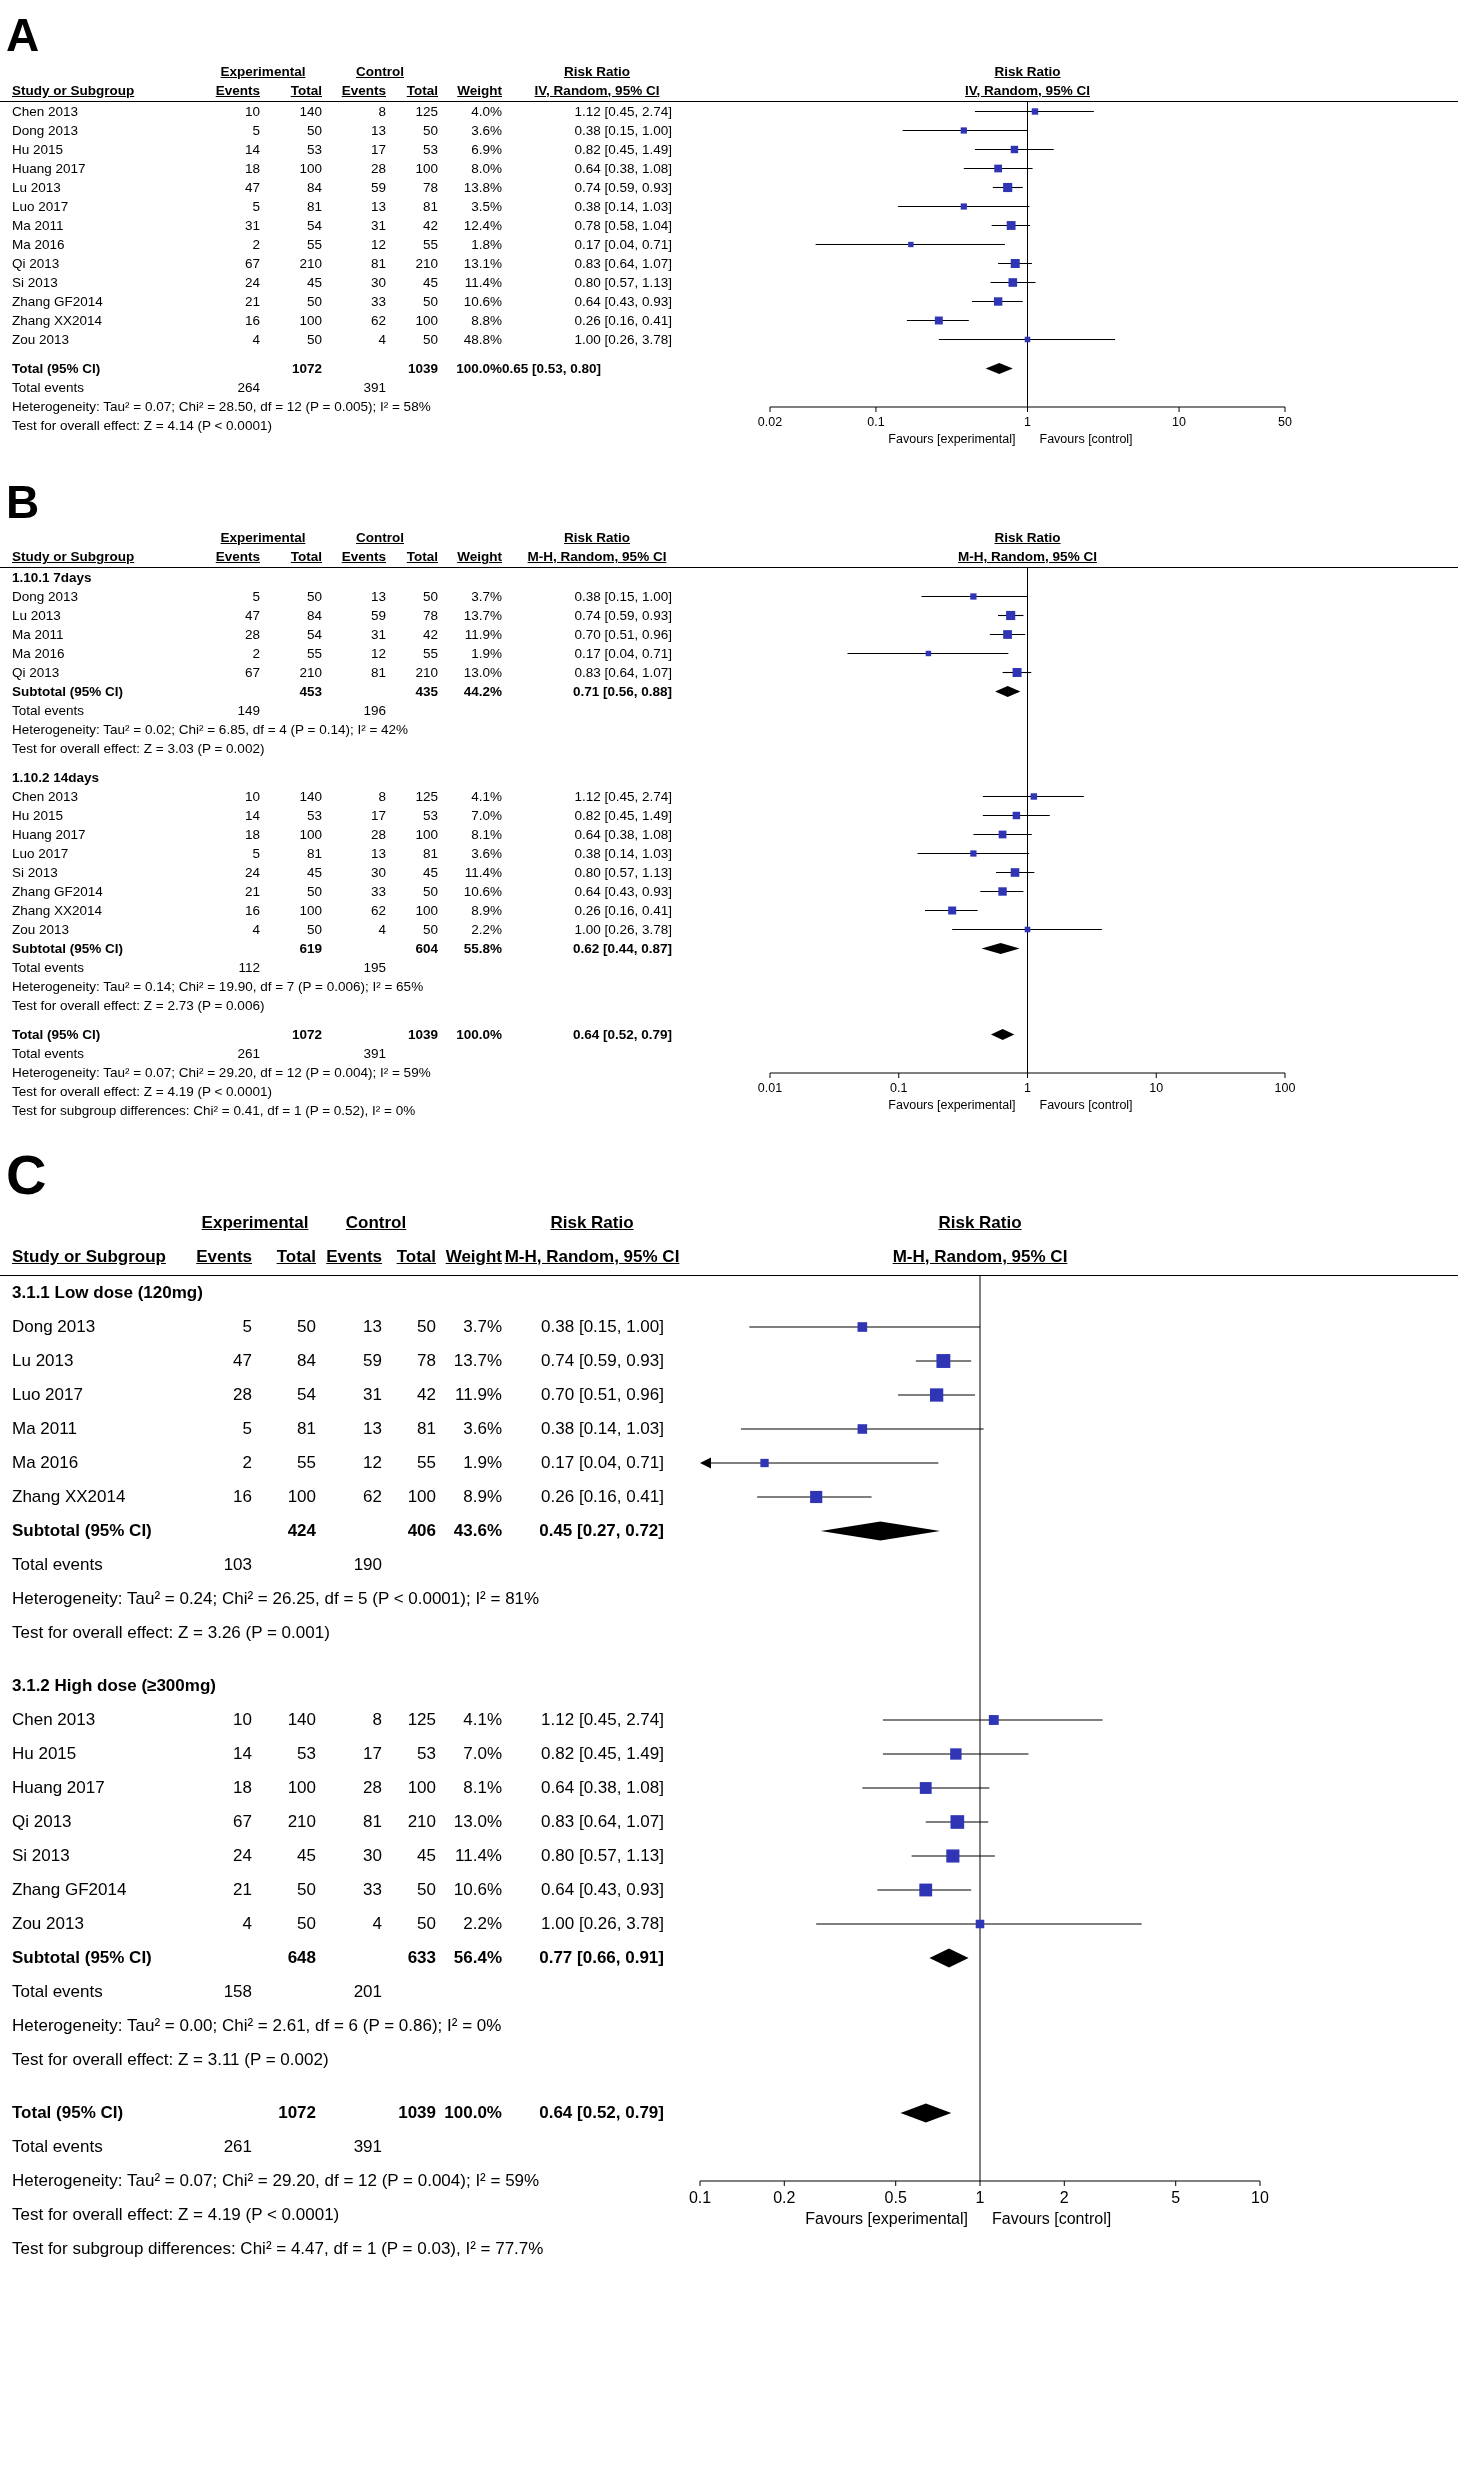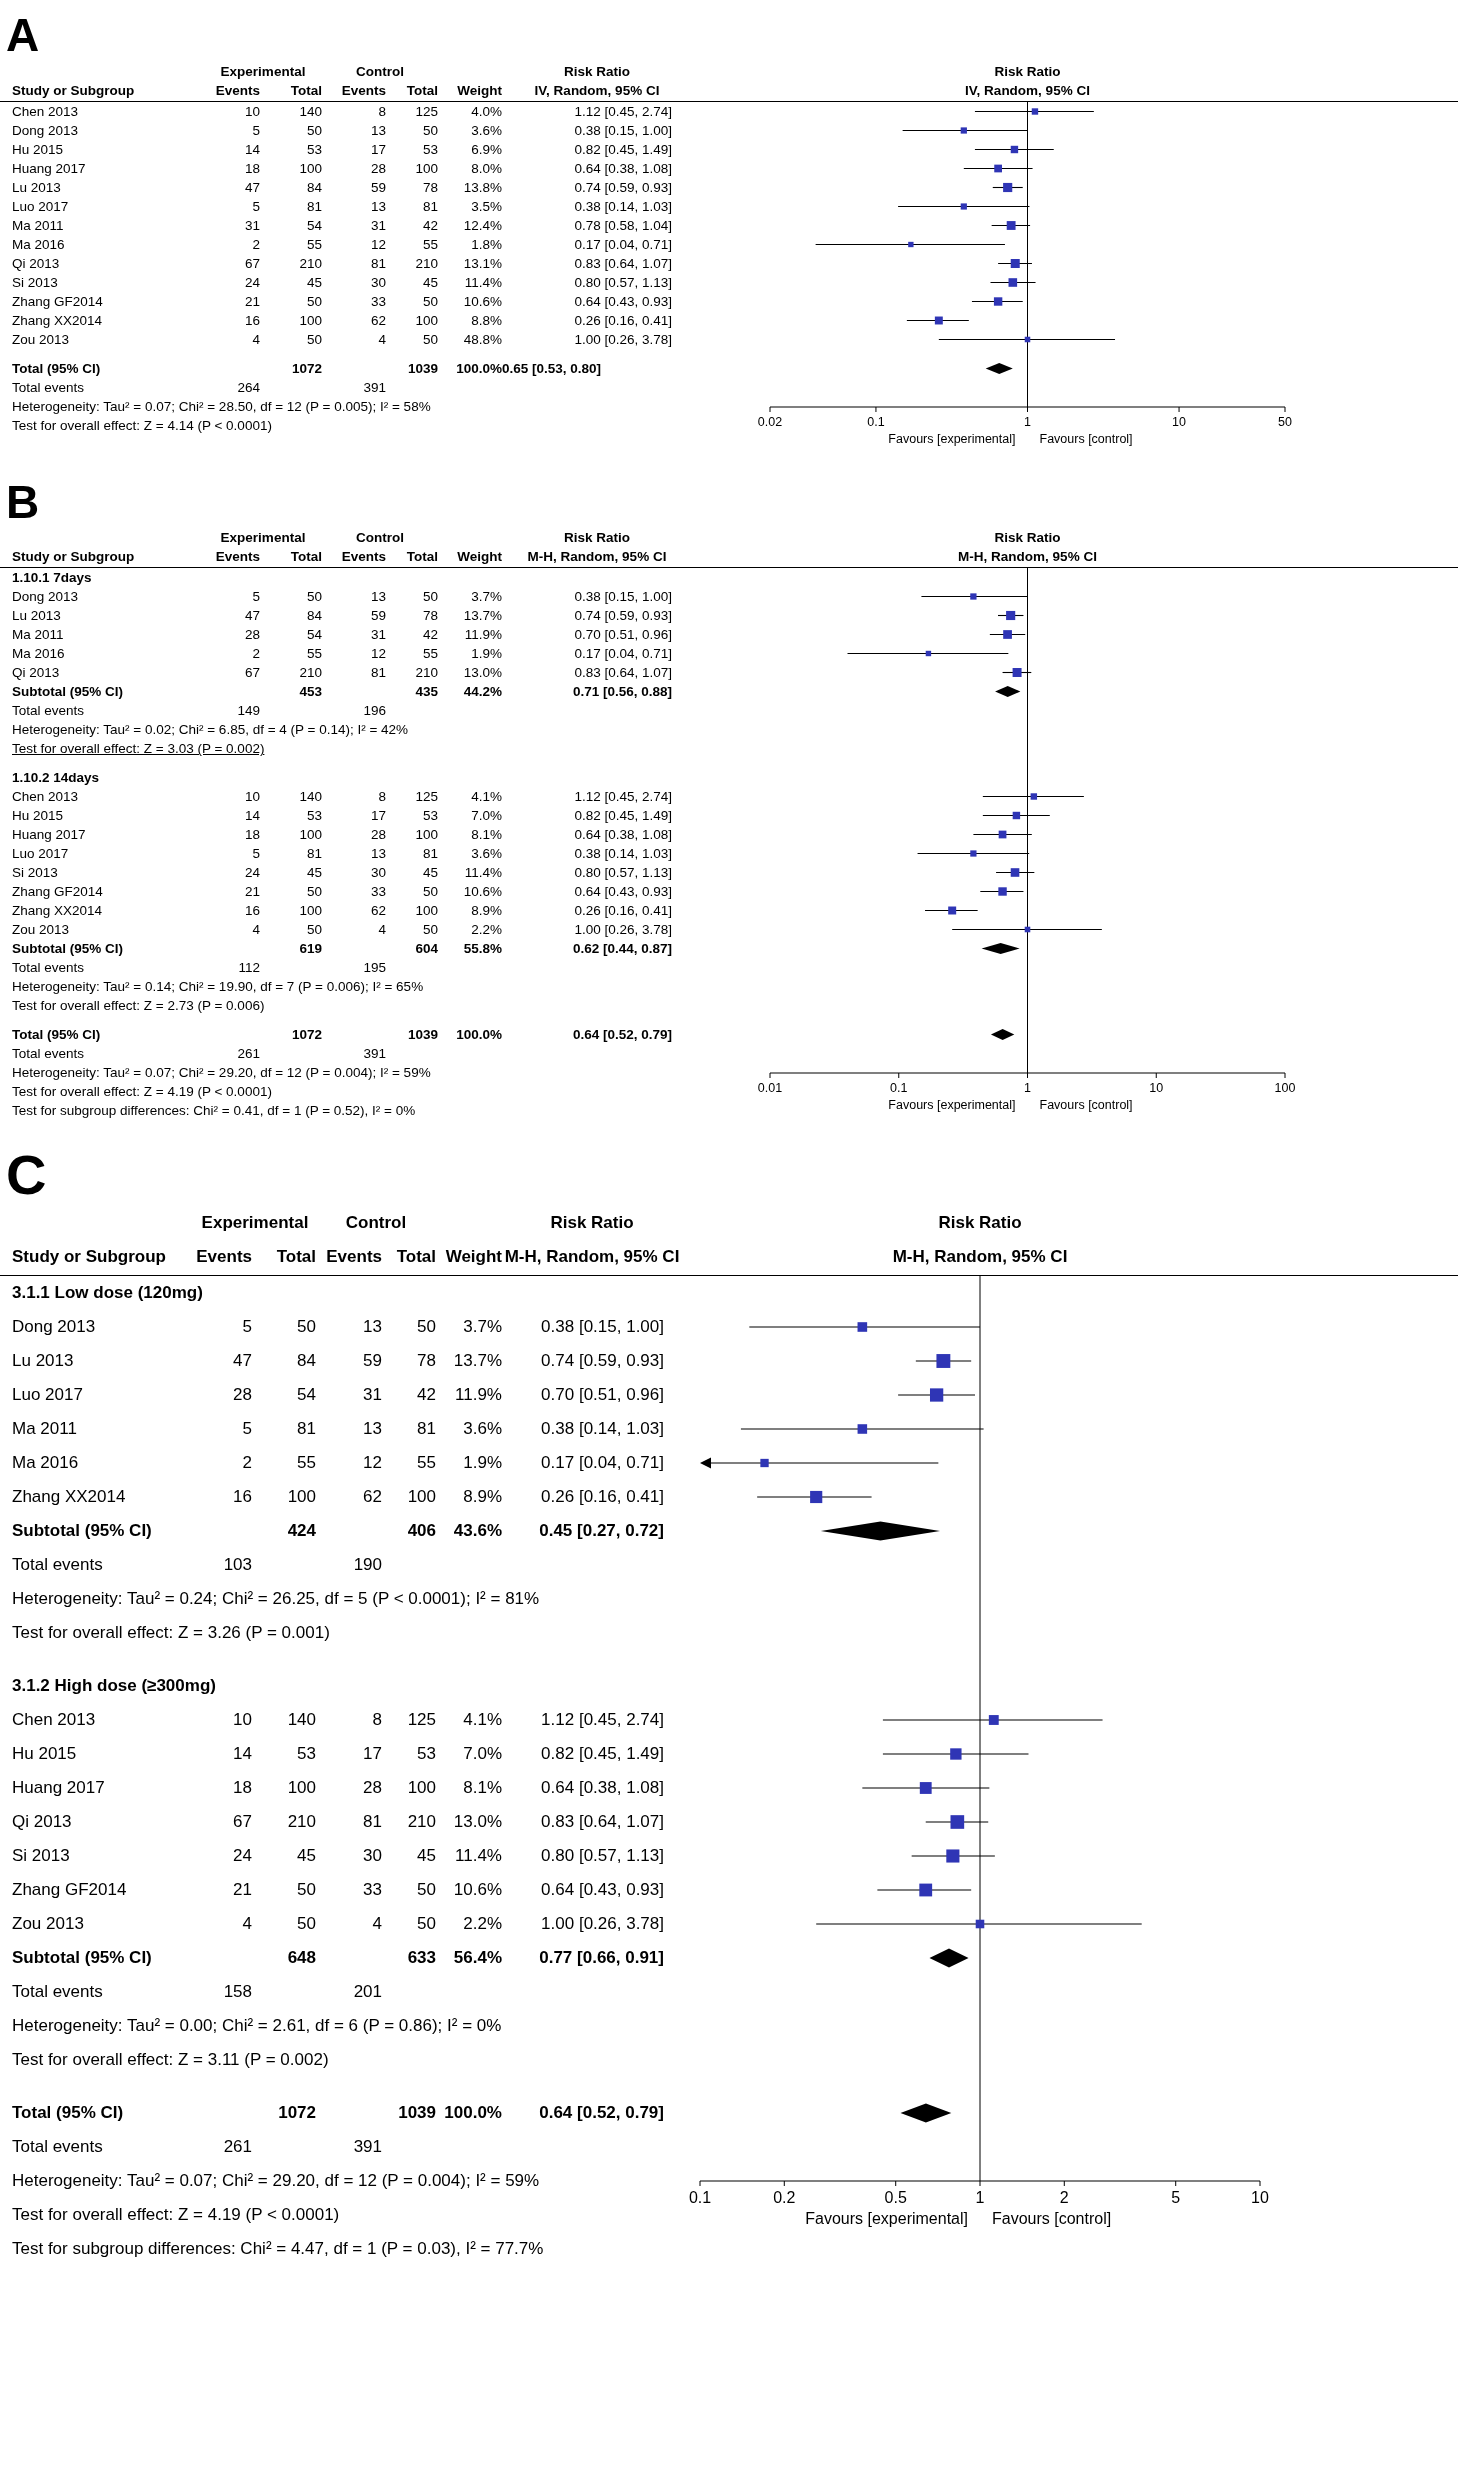--- a/index.html
+++ b/index.html
@@ -8,21 +8,21 @@
     width: 1458px;
     background: #ffffff;
     color: #000000;
     font-family: "Liberation Sans", "DejaVu Sans", sans-serif;
   }
   .figure { padding: 6px 0 24px 0; }
   .panel { margin-bottom: 20px; }
   .panel-label { font-weight: bold; line-height: 0.95; padding: 8px 0 2px 6px; }
   .panel-body { position: relative; }
   .hdr { position: relative; font-weight: bold; border-bottom: 1.5px solid #000; }
-  .habs { position: absolute; white-space: nowrap; }
+  .habs { position: absolute; white-space: nowrap; text-decoration: underline; }
   .rows { position: relative; }
   .frow { display: flex; white-space: nowrap; }
   .trow { white-space: nowrap; }
   .bold { font-weight: bold; }
   .cell { flex: none; overflow: visible; }
   .plot-svg {
     position: absolute; left: 0; top: 0;
     pointer-events: none;
     font-family: "Liberation Sans", "DejaVu Sans", sans-serif;
   }
@@ -309,21 +309,21 @@
           <div class="frow" style="height: 19px; line-height: 19px; padding-left: 12px;">
             <span class="cell" style="width: 192px; text-align: left;">Total events</span>
             <span class="cell" style="width: 56px; text-align: right;">149</span>
             <span class="cell" style="width: 62px; text-align: right;"></span>
             <span class="cell" style="width: 64px; text-align: right;">196</span>
             <span class="cell" style="width: 52px; text-align: right;"></span>
             <span class="cell" style="width: 64px; text-align: right;"></span>
             <span class="cell" style="width: 190px; text-align: right; padding-right: 20px;"></span>
           </div>
           <div class="trow" style="height: 19px; line-height: 19px; padding-left: 12px;">Heterogeneity: Tau² = 0.02; Chi² = 6.85, df = 4 (P = 0.14); I² = 42%</div>
-          <div class="trow" style="height: 19px; line-height: 19px; padding-left: 12px; text-decoration: underline;">Test for overall effect: Z = 3.03 (P = 0.002)</div>
+          <div class="trow" style="height: 19px; line-height: 19px; padding-left: 12px;">Test for overall effect: Z = 3.03 (P = 0.002)</div>
           <div class="sp" style="height: 10px;"></div>
           <div class="trow bold" style="height: 19px; line-height: 19px; padding-left: 12px;">1.10.2 14days</div>
           <div class="frow" style="height: 19px; line-height: 19px; padding-left: 12px;">
             <span class="cell" style="width: 192px; text-align: left;">Chen 2013</span>
             <span class="cell" style="width: 56px; text-align: right;">10</span>
             <span class="cell" style="width: 62px; text-align: right;">140</span>
             <span class="cell" style="width: 64px; text-align: right;">8</span>
             <span class="cell" style="width: 52px; text-align: right;">125</span>
             <span class="cell" style="width: 64px; text-align: right;">4.1%</span>
             <span class="cell" style="width: 190px; text-align: right; padding-right: 20px;">1.12 [0.45, 2.74]</span>

